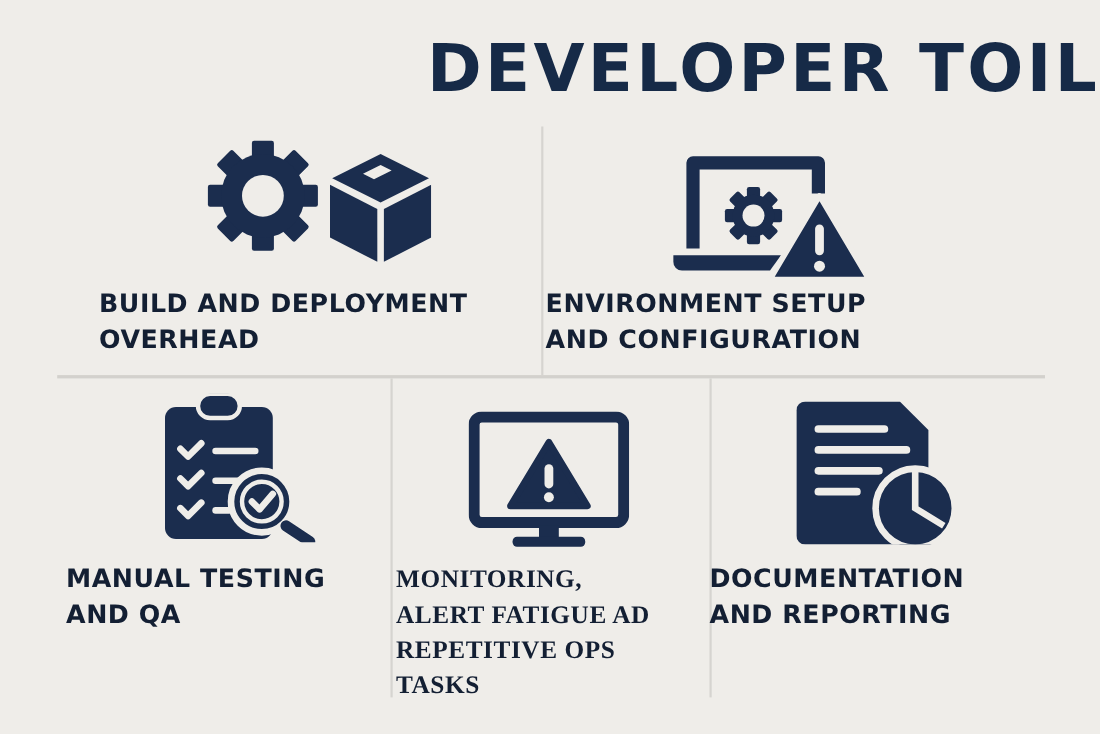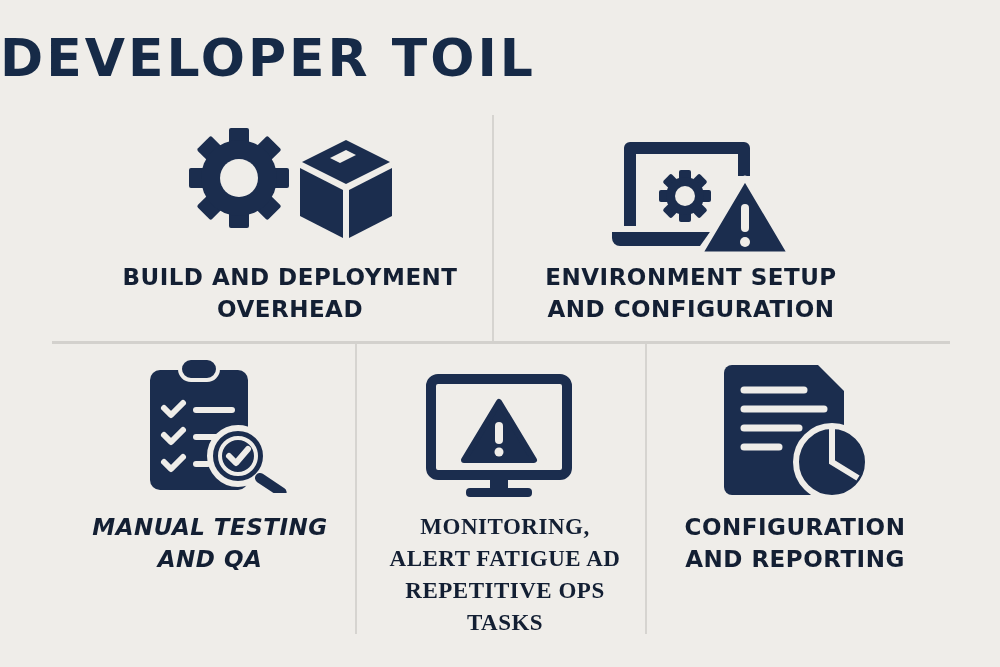--- a/index.html
+++ b/index.html
@@ -5,28 +5,28 @@
     html, body { margin: 0; padding: 0; }
     body {
       width: 1000px; height: 667px; overflow: hidden;
       background: #efede9;
       font-family: "DejaVu Sans", sans-serif;
       color: #14233d;
       position: relative;
     }
     .title {
       position: absolute; left: 0; top: 28px; width: 1000px;
-      text-align: left; font-size: 52px; font-weight: bold;
+      text-align: right; font-size: 60px; font-weight: bold;
       letter-spacing: 3px; color: #162a47;
     }
     .vline { position: absolute; width: 2px; background: #d6d4d0; }
     .hline { position: absolute; height: 3px; background: #d3d1cd; }
     .icon { position: absolute; }
     .label {
-      position: absolute; text-align: center; font-weight: bold;
+      position: absolute; font-weight: bold;
       font-size: 23px; line-height: 32px; letter-spacing: 0.5px;
       color: #131f33; white-space: pre-line;
     }
   </style>
 </head>
 <body>
 
 <div class="title">DEVELOPER TOIL</div>
 
 <div class="vline" style="left:492px; top:115px; height:226px;"></div>
@@ -95,21 +95,21 @@
       <polyline points="14,104 21,111 33,99"></polyline>
       <line x1="46" y1="52" x2="82" y2="52"></line>
       <line x1="46" y1="79" x2="68" y2="79"></line>
       <line x1="46" y1="106" x2="58" y2="106"></line>
     </g>
     <circle cx="88" cy="98" r="28" fill="#1b2d4e" stroke="#efede9" stroke-width="6"></circle>
     <circle cx="88" cy="98" r="18" fill="#1b2d4e" stroke="#efede9" stroke-width="4"></circle>
     <polyline points="79,98 86,105 98,91" stroke="#efede9" stroke-width="6" fill="none" stroke-linecap="round" stroke-linejoin="round"></polyline>
     <line x1="110" y1="120" x2="135" y2="127" stroke="#1b2d4e" stroke-width="10" stroke-linecap="round" transform="rotate(18 110 120)"></line>
   </svg>
-  <div class="label" style="left:60px; top:511px; width:300px;font-style:italic;">MANUAL TESTING
+  <div class="label" style="left:60px; top:511px; width:300px;">MANUAL TESTING
 AND QA</div>
 </div>
 
 <div>
   <svg class="icon" style="left:426px; top:374px;" width="146" height="124" viewBox="0 0 146 124">
     <rect x="5" y="5" width="136" height="96" rx="7" fill="none" stroke="#1b2d4e" stroke-width="10"></rect>
     <path d="M73 28 L108 86 L38 86 Z" fill="#1b2d4e" stroke="#1b2d4e" stroke-width="6" stroke-linejoin="round"></path>
     <rect x="69" y="48" width="8" height="22" rx="4" fill="#efede9"></rect>
     <circle cx="73" cy="78" r="4.5" fill="#efede9"></circle>
     <rect x="64" y="104" width="18" height="12" fill="#1b2d4e"></rect>
@@ -126,15 +126,15 @@
     <path d="M8 0 h86 l26 26 v96 a8 8 0 0 1 -8 8 h-104 a8 8 0 0 1 -8 -8 v-114 a8 8 0 0 1 8 -8 z" fill="#1b2d4e"></path>
     <g stroke="#efede9" stroke-width="7" stroke-linecap="round">
       <line x1="20" y1="25" x2="80" y2="25"></line>
       <line x1="20" y1="44" x2="100" y2="44"></line>
       <line x1="20" y1="63" x2="75" y2="63"></line>
       <line x1="20" y1="82" x2="55" y2="82"></line>
     </g>
     <circle cx="108" cy="97" r="36" fill="#1b2d4e" stroke="#efede9" stroke-width="6"></circle>
     <polyline points="108,64 108,97 134,113" stroke="#efede9" stroke-width="6" fill="none"></polyline>
   </svg>
-  <div class="label" style="left:645px; top:511px; width:300px;">CONFIGURATION
+  <div class="label" style="left:645px; top:511px; width:300px;">DOCUMENTATION
 AND REPORTING</div>
 </div>
 
 </body></html>

